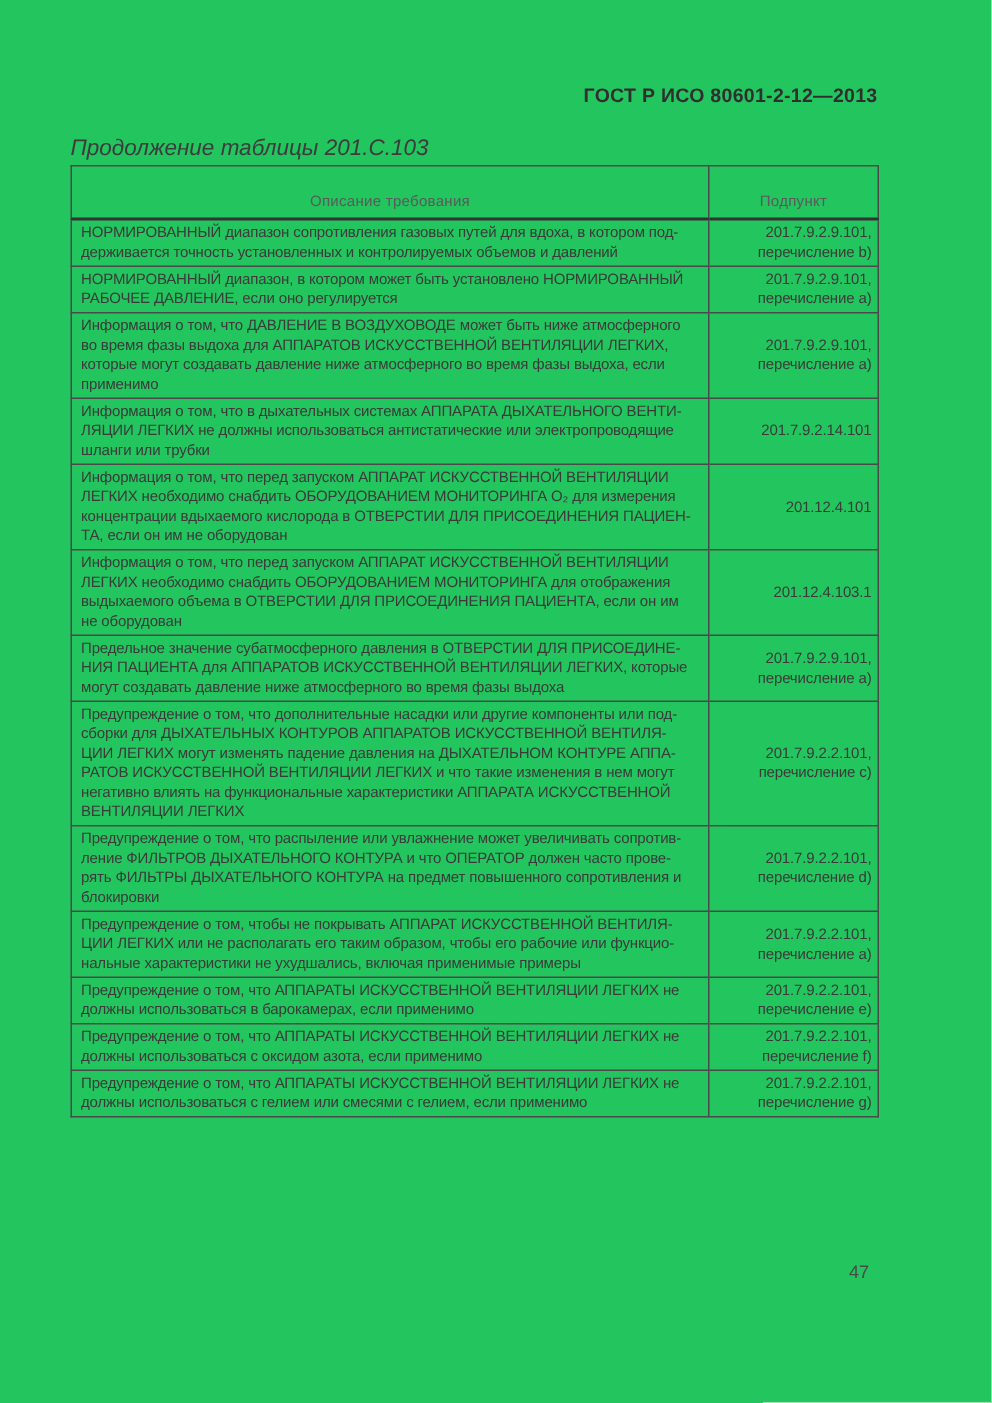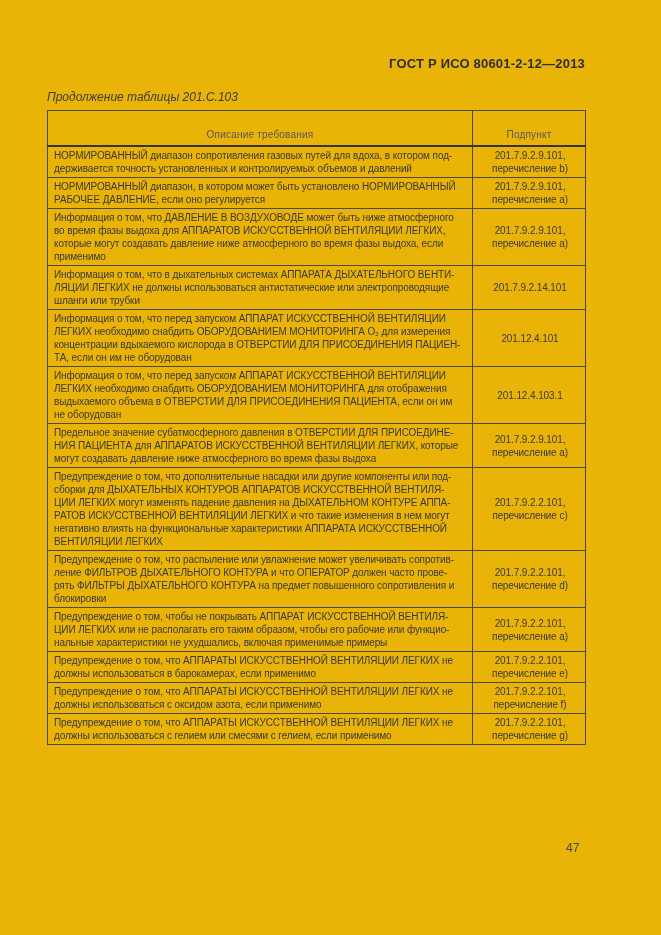--- a/index.html
+++ b/index.html
@@ -5,40 +5,40 @@
 <style>
   html, body {
     margin: 0;
     padding: 0;
     background: #ffffff;
   }
   .page {
     position: relative;
     width: 661px;
     height: 935px;
-    background: #eab308;
+    background: #22c55e;
     font-family: "Liberation Sans", "DejaVu Sans", sans-serif;
     color: #3a3a3a;
     overflow: hidden;
   }
   .doc-number {
     position: absolute;
     top: 56px;
     right: 76px;
     font-size: 13px;
     font-weight: bold;
     color: #2f2f2f;
     letter-spacing: 0.2px;
     white-space: nowrap;
   }
   .table-caption {
     position: absolute;
     top: 90px;
     left: 47px;
-    font-size: 12px;
+    font-size: 15px;
     font-style: italic;
     color: #3c3c3c;
     white-space: nowrap;
   }
   table.req-table {
     position: absolute;
     top: 110px;
     left: 47px;
     width: 538px;
     border-collapse: collapse;
@@ -61,21 +61,21 @@
     border: 1px solid #4a4a4a;
     font-size: 10px;
     line-height: 13px;
     color: #3a3a3a;
     vertical-align: middle;
     padding: 2px 4px 2px 6px;
     letter-spacing: -0.1px;
     white-space: pre-line;
   }
   td.desc-cell { text-align: left; }
-  td.sub-cell  { text-align: center; padding-left: 6px; }
+  td.sub-cell  { text-align: right; padding-left: 6px; }
   .page-number {
     position: absolute;
     top: 841px;
     left: 566px;
     font-size: 12px;
     color: #4a4a4a;
   }
 </style>
 </head>
 <body>

